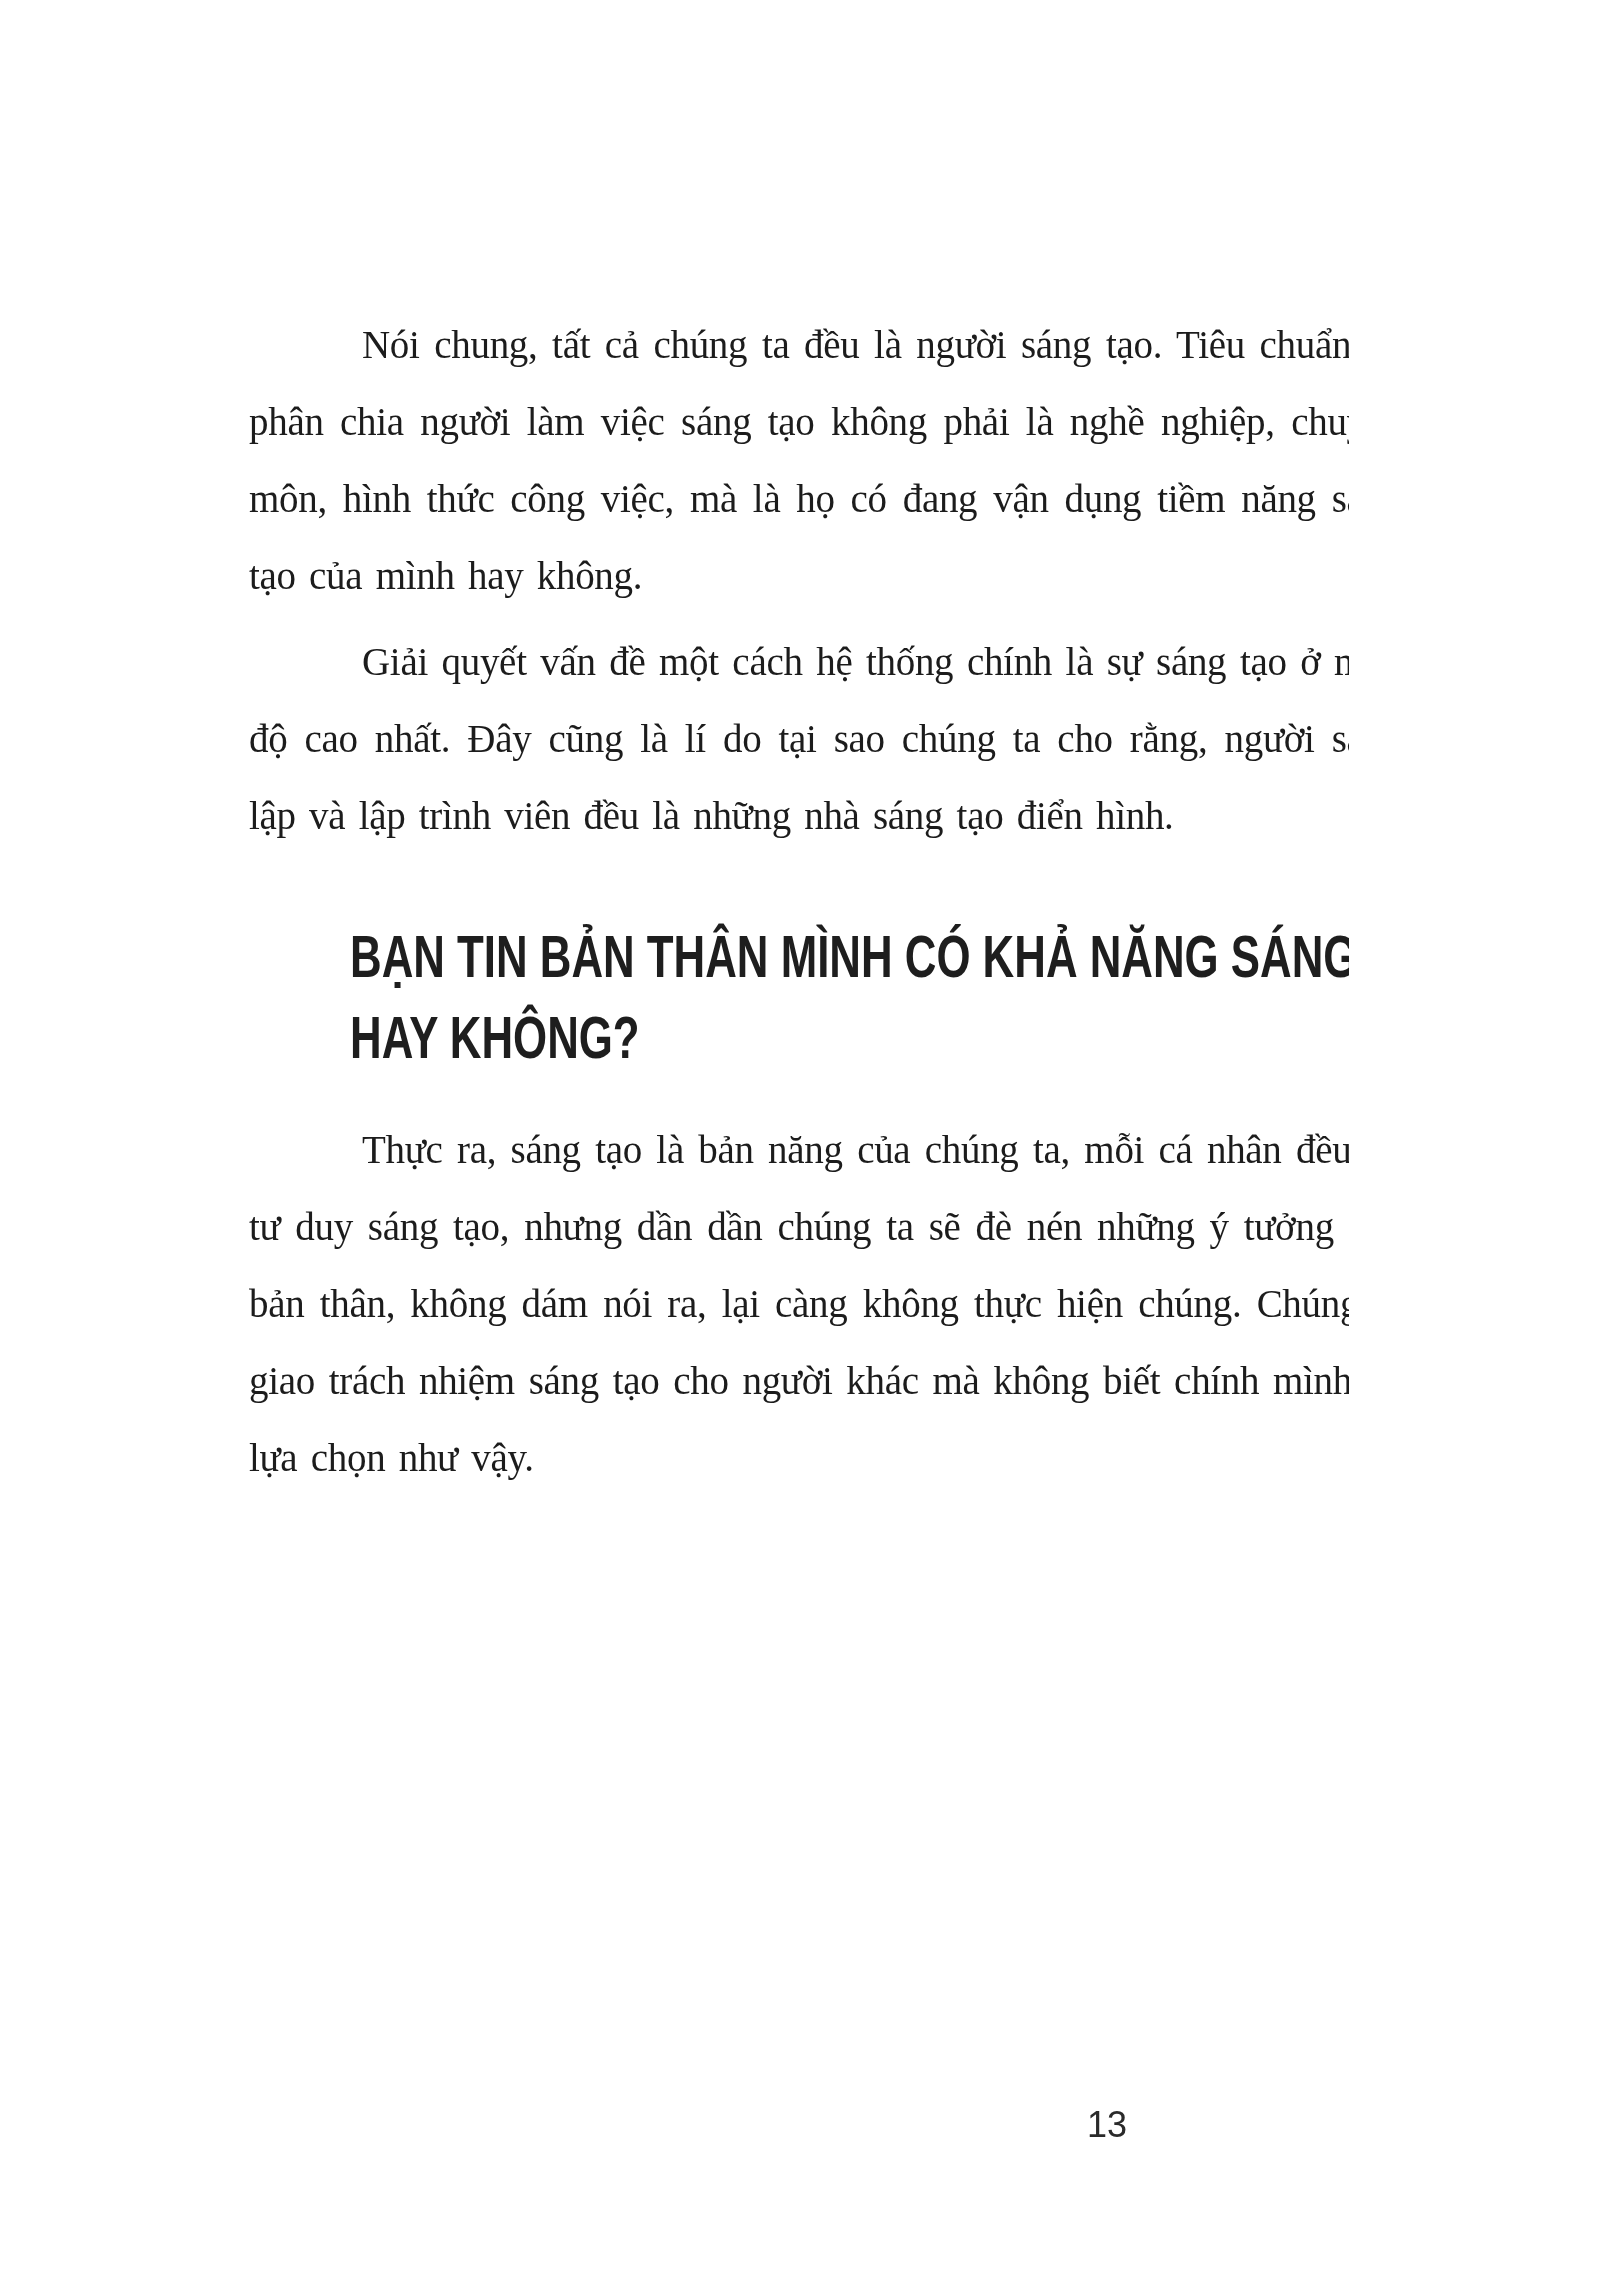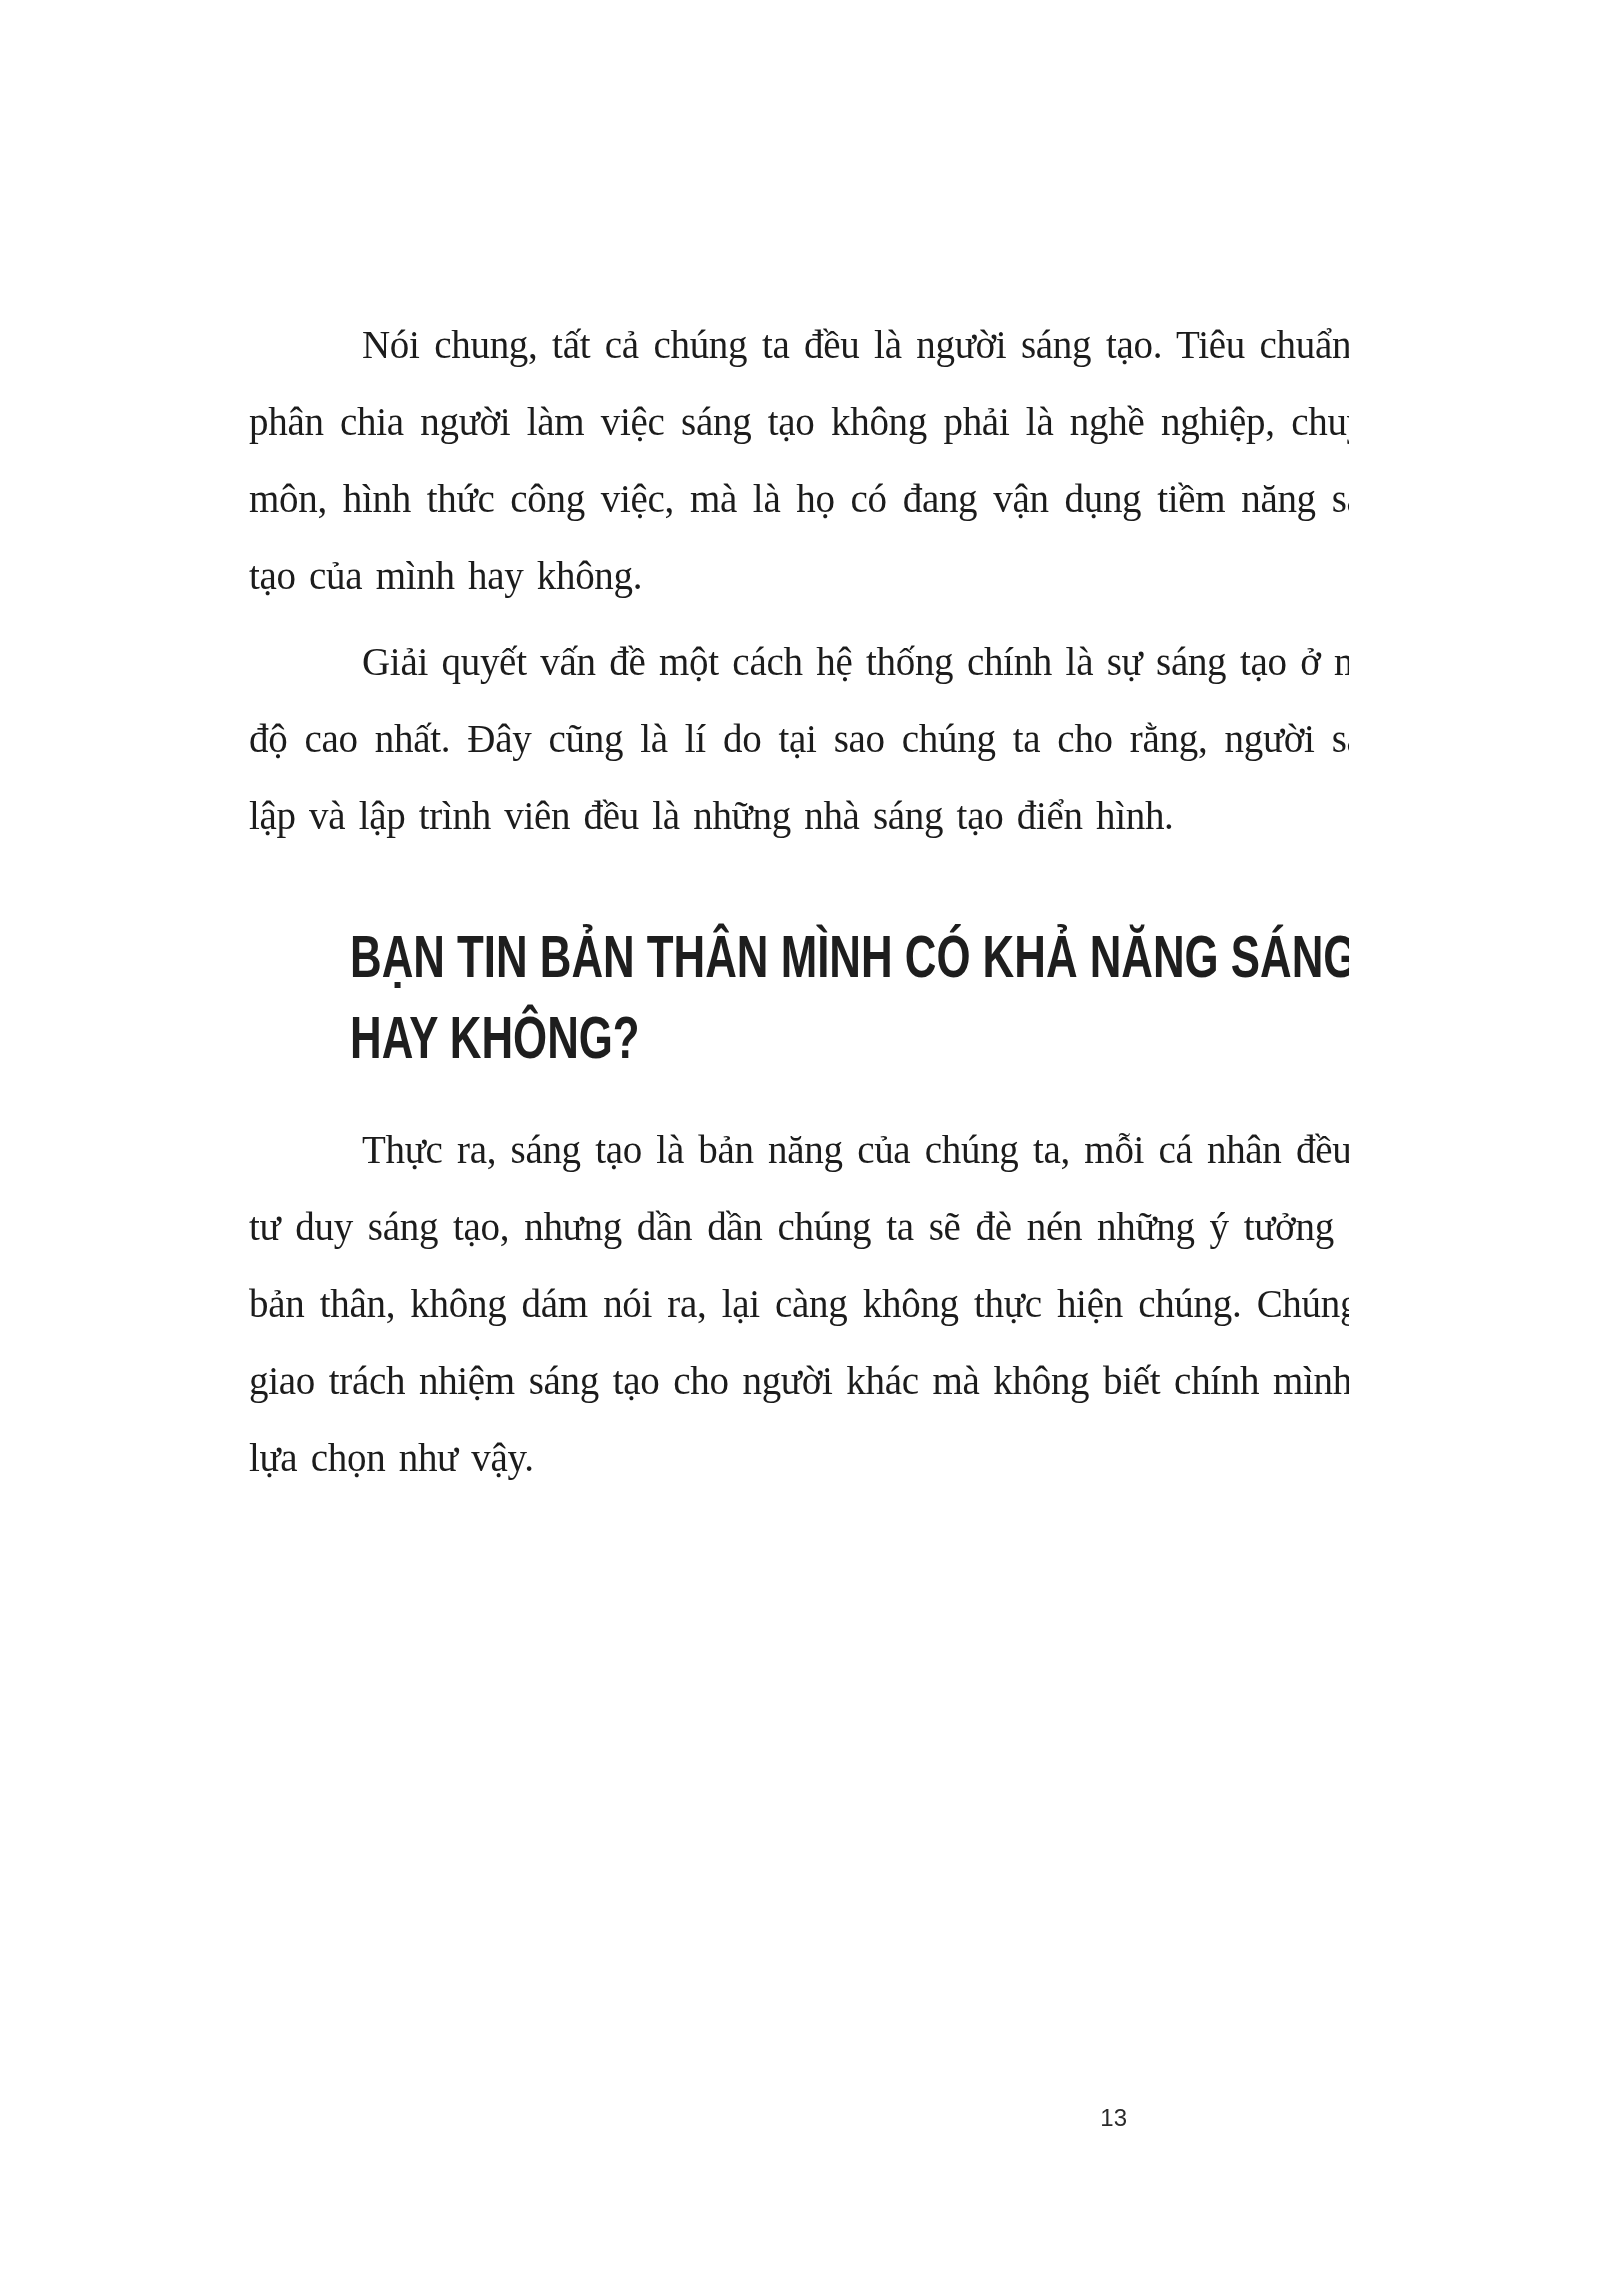--- a/index.html
+++ b/index.html
@@ -48,21 +48,21 @@
     transform: scaleX(0.73);
     transform-origin: left center;
     white-space: nowrap;
   }
 
   .page-number {
     position: absolute;
     right: 222px;
     top: 2104px;
     font-family: "Liberation Sans", sans-serif;
-    font-size: 24px;
+    font-size: 36px;
     font-weight: normal;
     color: #2a2a2a;
   }
 </style>
 </head>
 <body>
 
 <div class="page">
   <div class="content">
 

